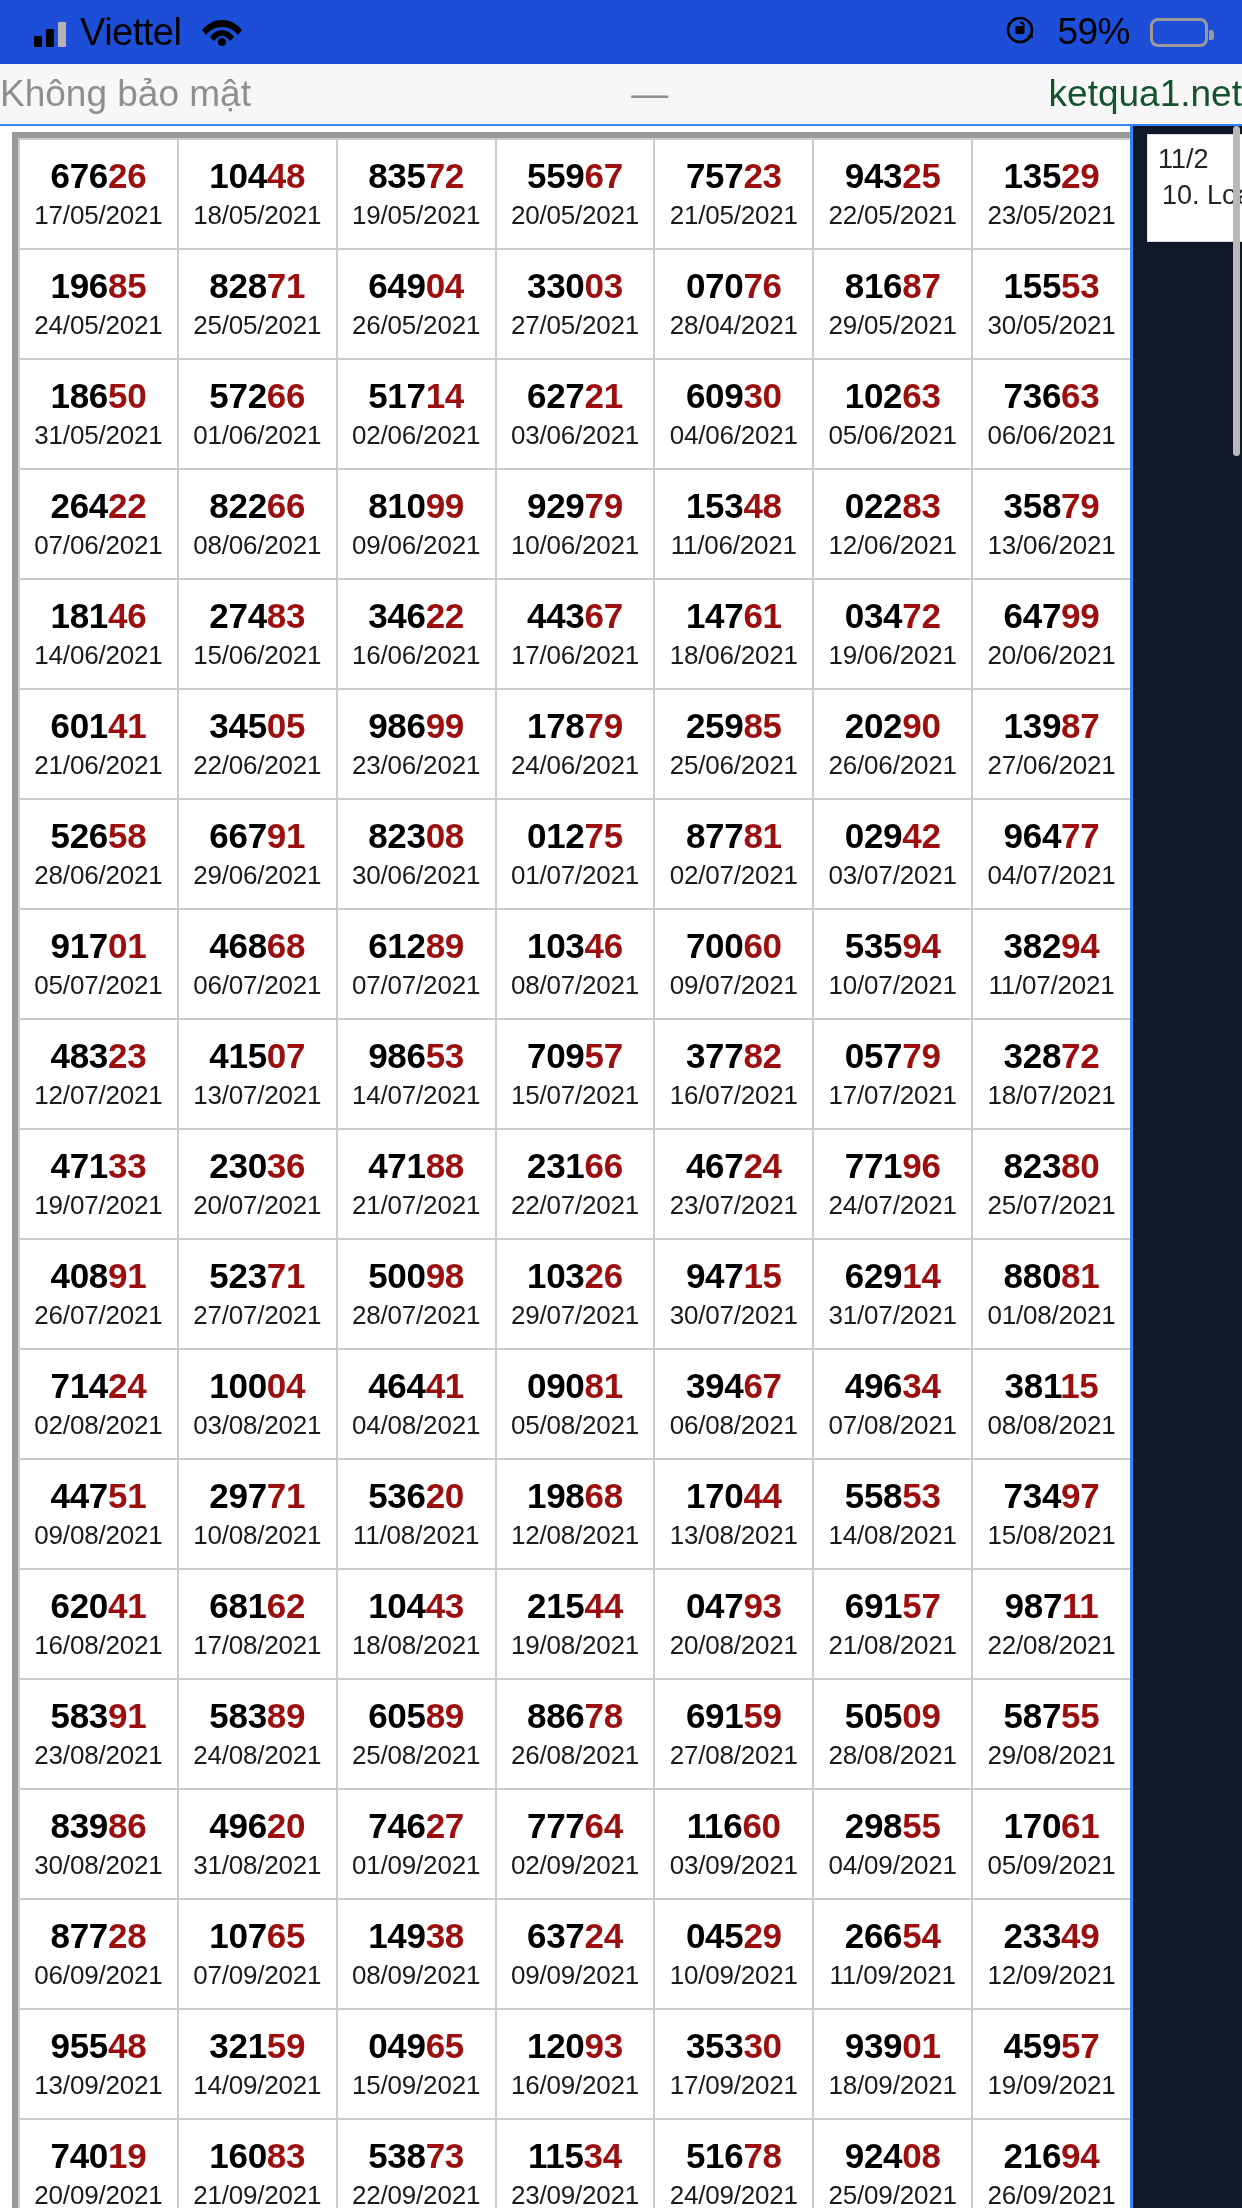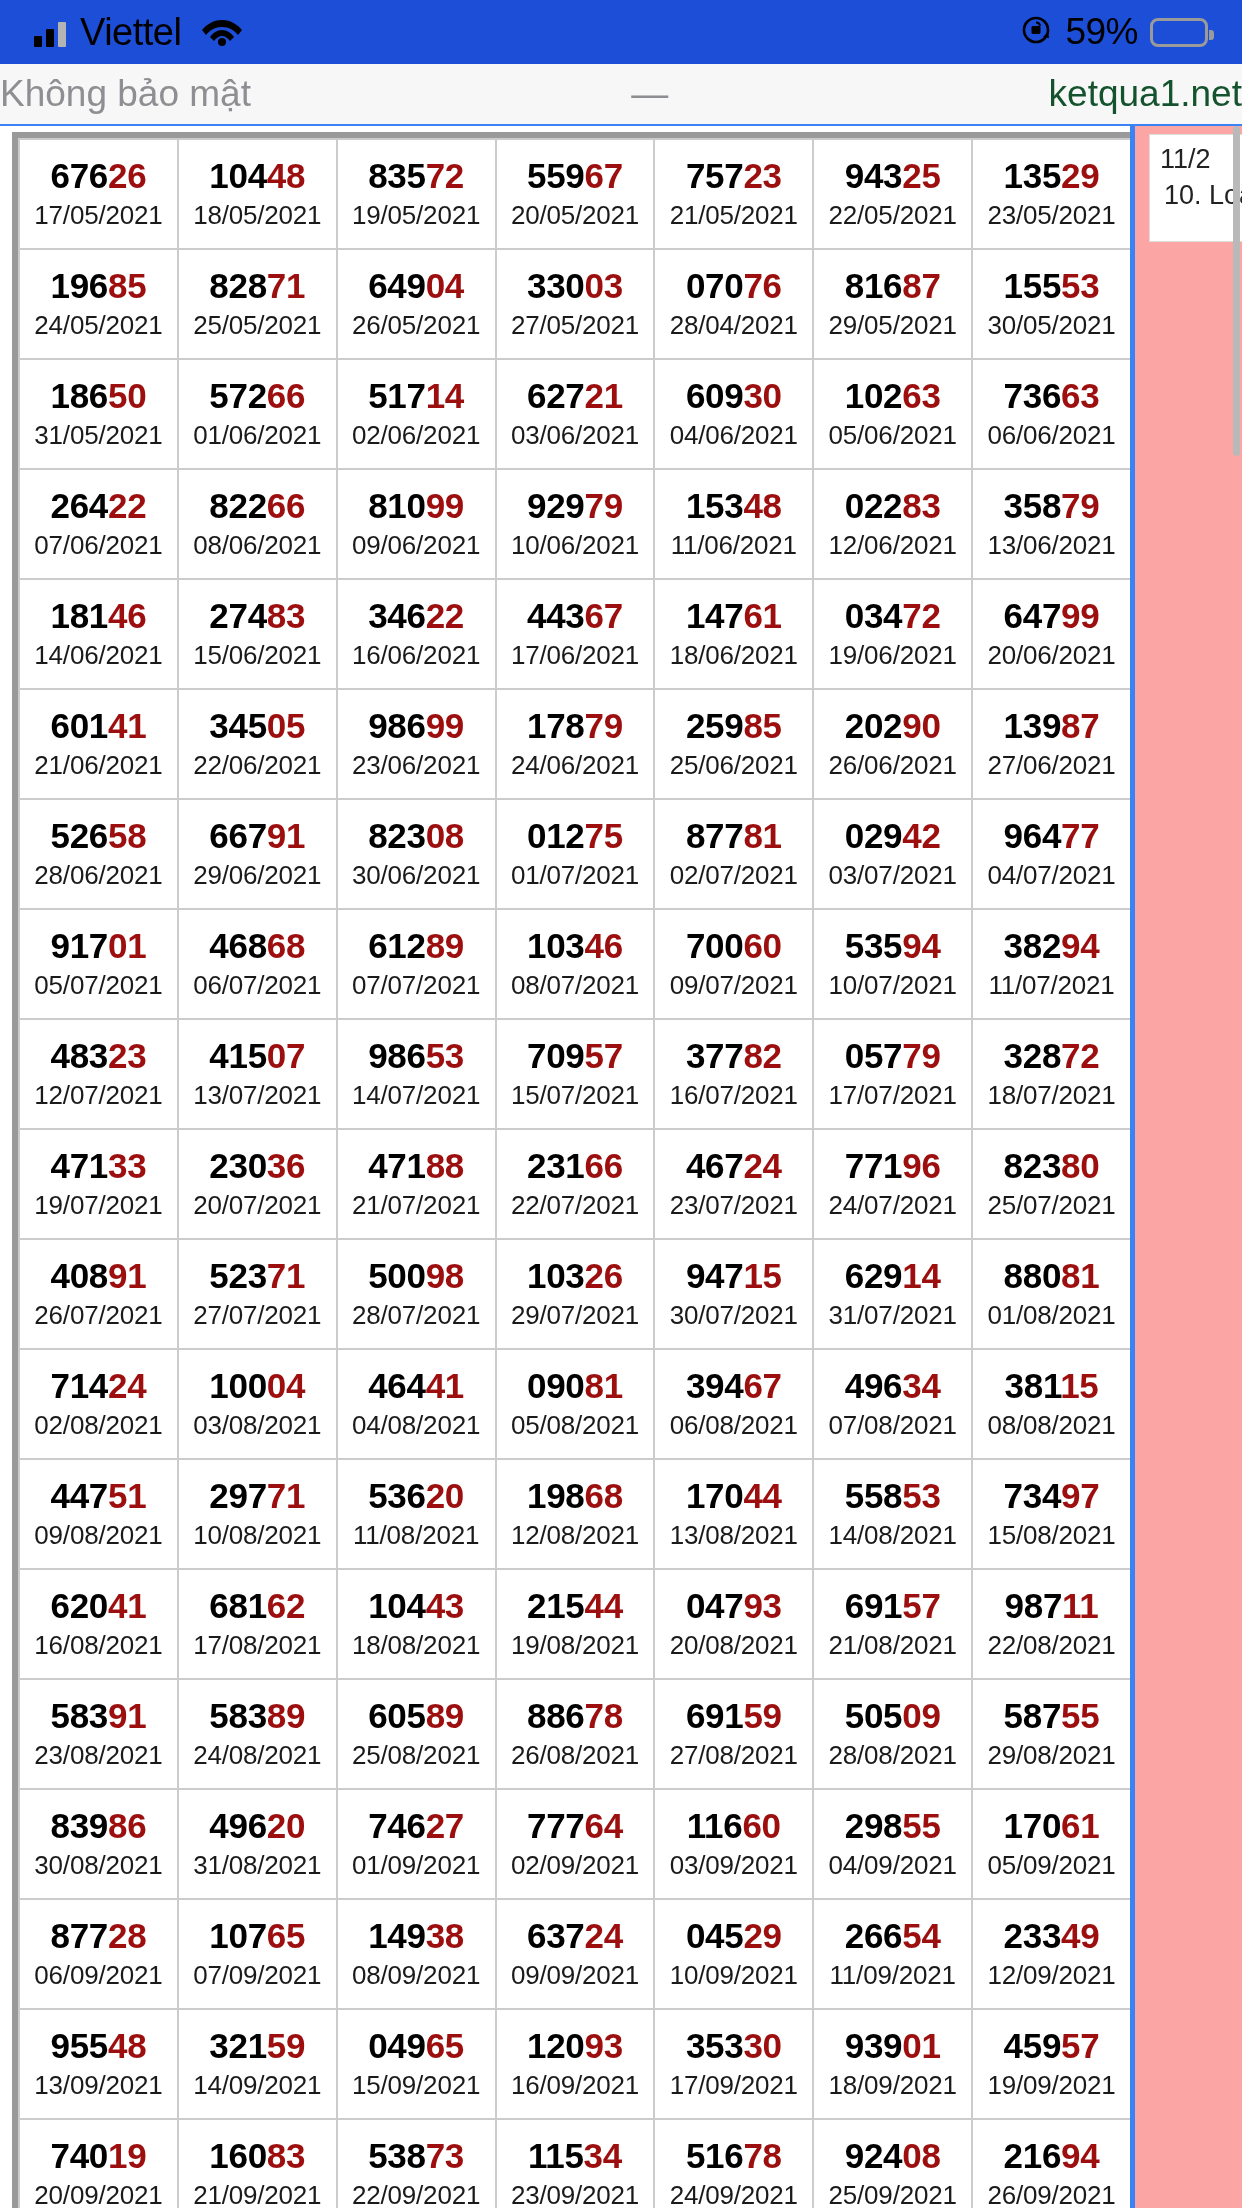--- a/index.html
+++ b/index.html
@@ -27,21 +27,21 @@
   .sb-signal i:nth-child(2){ height: 18px; }
   .sb-signal i:nth-child(3){ height: 25px; background: #b4b4b4; }
   .sb-carrier { font-size: 38px; color: #000; letter-spacing: -0.5px; }
   .sb-wifi { margin-left: 6px; }
   .sb-time {
     position: absolute; left: 0; right: 0; text-align: center;
     font-size: 39px; font-weight: bold; color: #000; letter-spacing: -0.5px;
     pointer-events: none;
   }
   .sb-right {
-    margin-left: auto; display: flex; align-items: center; gap: 12px;
+    margin-left: auto; display: flex; align-items: center; gap: 20px;
     position: relative; z-index: 2; text-align: right;
   }
   .sb-pct { font-size: 37px; color: #000; letter-spacing: -0.5px; }
   .battery {
     width: 58px; height: 29px; border: 3px solid #9a9a9a; border-radius: 8px;
     position: relative; padding: 2px;
   }
   .battery::after {
     content: ""; position: absolute; right: -9px; top: 9px;
     width: 5px; height: 10px; background: #9a9a9a; border-radius: 0 3px 3px 0;
@@ -110,22 +110,22 @@
     margin-top: 4px;
     letter-spacing: -0.2px;
   }
 
   
   .side-panel {
     position: absolute;
     right: 0; top: 0;
     width: 112px;
     height: 100%;
-    background: #fca5a5;
-    border-left: 5px solid #3b82f6;
+    background: #0f172a;
+    border-left: 3px solid #3b82f6;
     overflow: hidden;
   }
   .side-card {
     margin: 8px 0 0 14px;
     border: 1px solid #dedede;
     border-right: none;
     background: #fff;
     height: 108px;
     padding: 6px 0 0 10px;
     overflow: hidden;

